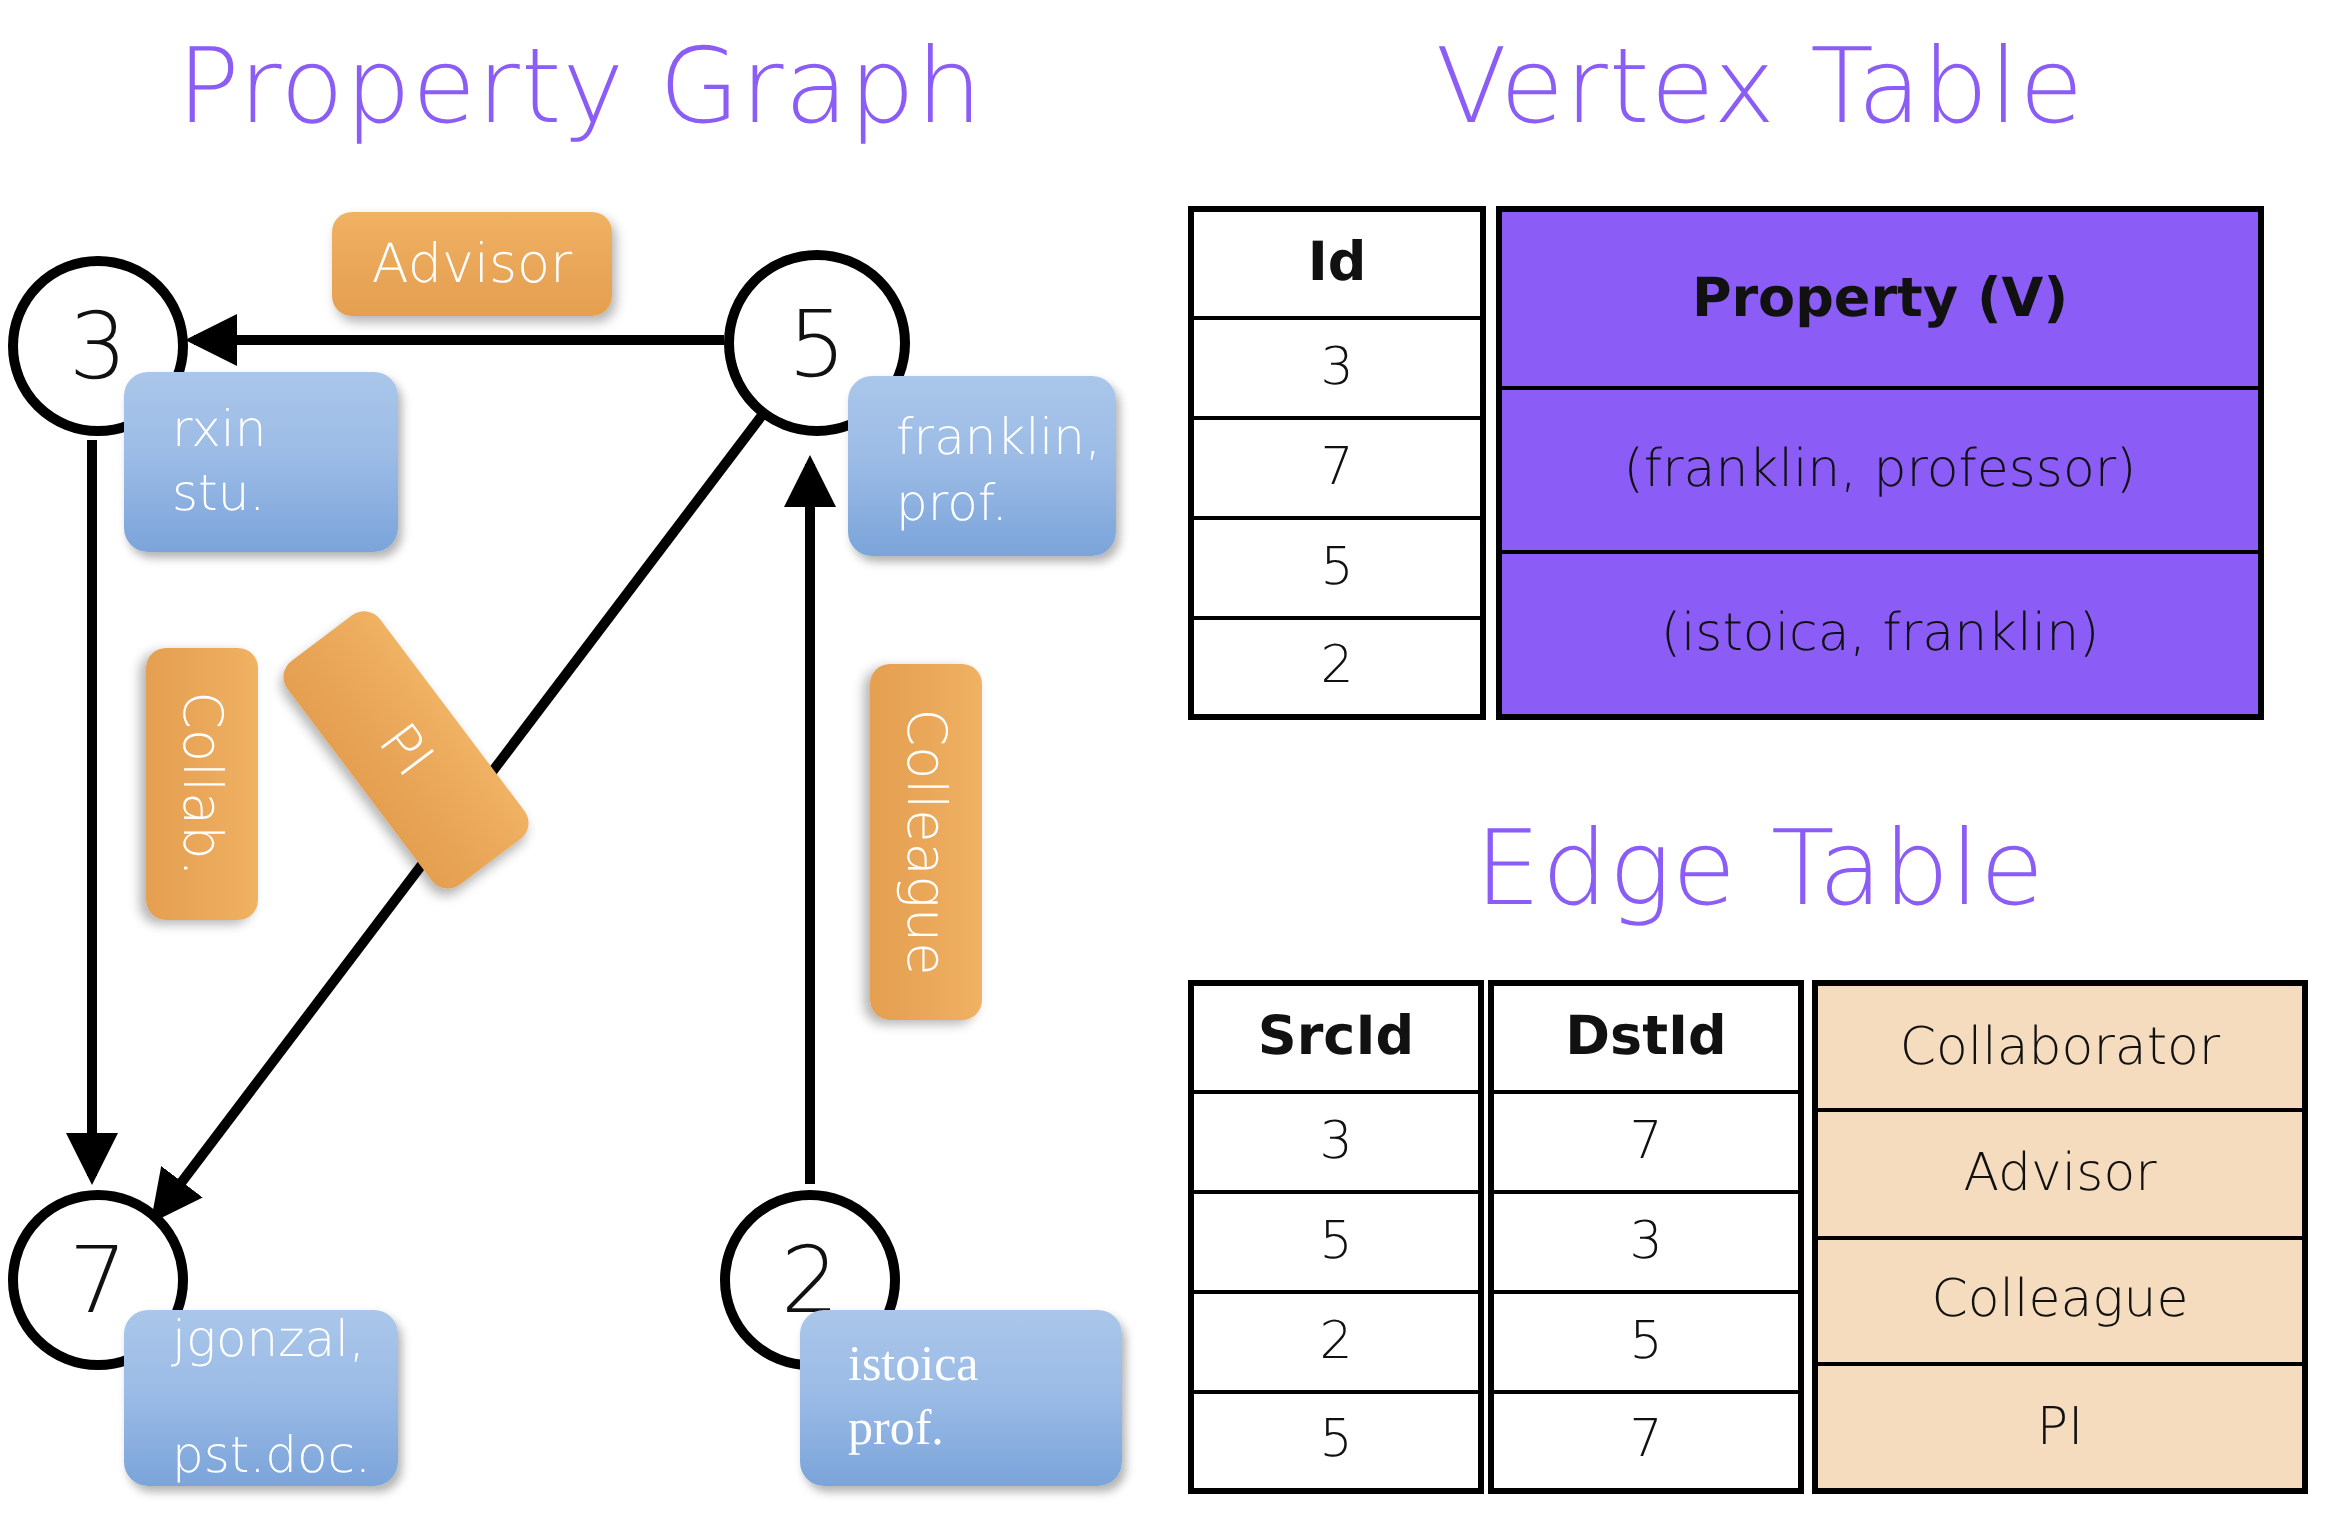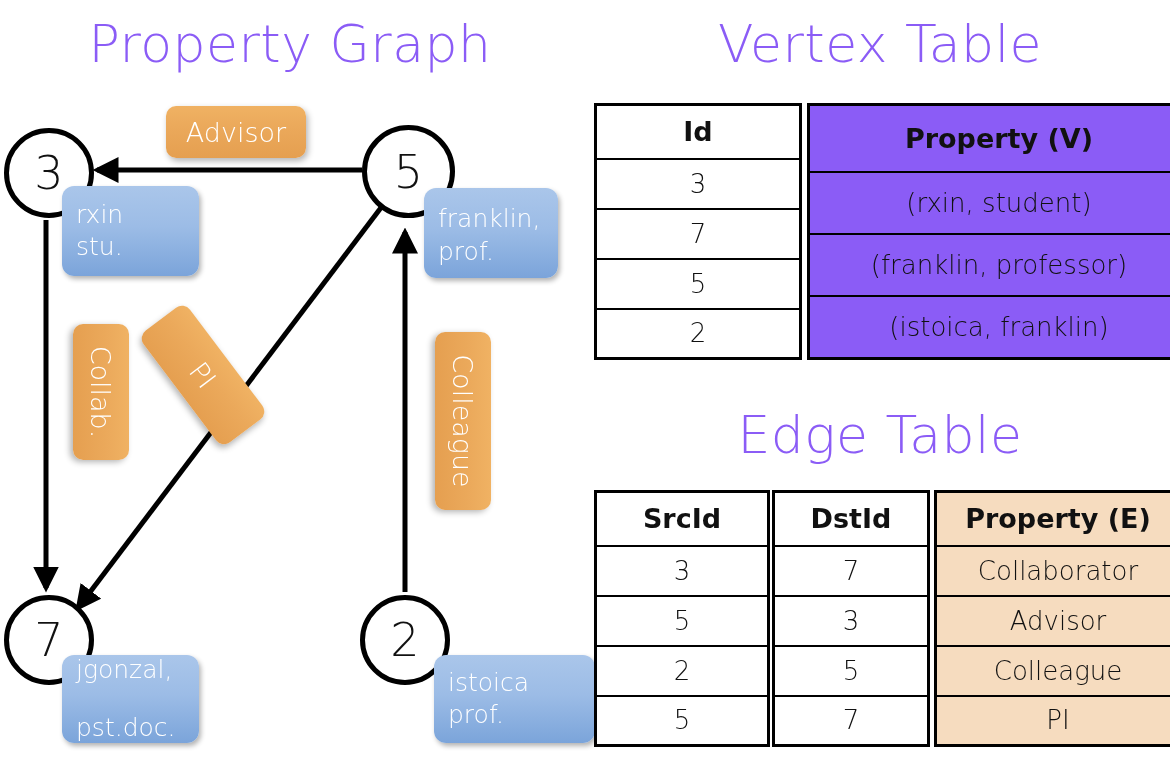--- a/index.html
+++ b/index.html
@@ -64,31 +64,31 @@
   
   .prop-box {
     position: absolute;
     border-radius: 12px;
     background: linear-gradient(to bottom, #aac6ea 0%, #9cbce6 45%, #7ba4da 100%);
     box-shadow: 2px 3px 5px rgba(0,0,0,0.30);
     color: #ffffff;
     font-size: 25px;
     font-family: "DejaVu Sans", sans-serif;
     font-weight: 300;
-    padding: 10px 14px;
+    padding: 10px 24px;
     box-sizing: border-box;
     line-height: 1.30;
     display: flex;
     flex-direction: column;
     justify-content: center;
   }
   #prop-rxin     { left: 62px;  top: 186px; width: 137px; height: 90px; }
   #prop-franklin { left: 424px; top: 188px; width: 134px; height: 90px; justify-content: flex-end; }
   #prop-jgonzal  { left: 62px;  top: 655px; width: 137px; height: 88px; gap: 26px; }
-  #prop-istoica  { left: 434px; top: 655px; width: 161px; height: 88px; }
+  #prop-istoica  { left: 400px; top: 655px; width: 161px; height: 88px; font-family: Liberation Serif, serif; }
 
   
   .edge-label {
     position: absolute;
     border-radius: 10px;
     background: linear-gradient(to bottom, #f0b263 0%, #eba95b 40%, #e59f50 100%);
     box-shadow: 2px 3px 6px rgba(0,0,0,0.30);
     color: #ffffff;
     font-size: 27px;
     font-family: "DejaVu Sans", sans-serif;
@@ -136,26 +136,26 @@
   table.gt th {
     font-weight: 700;
     font-size: 27px;
     height: 54px;
   }
   .fill-blue { background: #8b5cf6; }
   .fill-peach { background: #f6dcbf; }
 
   
   #vertex-table-wrap { left: 594px; top: 103px; }
-  #vt-id-col    { width: 208px; }
+  #vt-id-col    { width: 149px; }
   #vt-prop-col  { width: 384px; margin-left: 5px; }
 
   
   #edge-table-wrap { left: 594px; top: 490px; }
-  #et-src-col  { width: 176px; }
+  #et-src-col  { width: 148px; }
   #et-dst-col  { width: 158px; margin-left: 2px; }
   #et-prop-col { width: 248px; margin-left: 4px; }
 </style>
 </head>
 <body>
 
 <div class="title" id="title-property-graph">Property Graph</div>
 
 <div class="title" id="title-vertex-table">Vertex Table</div>
 
@@ -235,23 +235,20 @@
     </tr>
   </tbody>
     </table>
 
   <table class="gt" id="vt-prop-col">
     <tbody>
         <tr>
       <th class="fill-blue">Property (V)</th>
     </tr>
     <tr>
-      <td class="fill-blue">(rxin, student)</td>
-    </tr>
-    <tr>
       <td class="fill-blue">(franklin, professor)</td>
     </tr>
     <tr>
       <td class="fill-blue">(istoica, franklin)</td>
     </tr>
   </tbody>
     </table>
 </div>
 
 <div class="tbl-wrap" id="edge-table-wrap">
@@ -290,23 +287,20 @@
       <td>5</td>
     </tr>
     <tr>
       <td>7</td>
     </tr>
   </tbody>
     </table>
 
   <table class="gt" id="et-prop-col">
     <tbody>
-        <tr>
-      <th class="fill-peach">Property (E)</th>
-    </tr>
     <tr>
       <td class="fill-peach">Collaborator</td>
     </tr>
     <tr>
       <td class="fill-peach">Advisor</td>
     </tr>
     <tr>
       <td class="fill-peach">Colleague</td>
     </tr>
     <tr>

